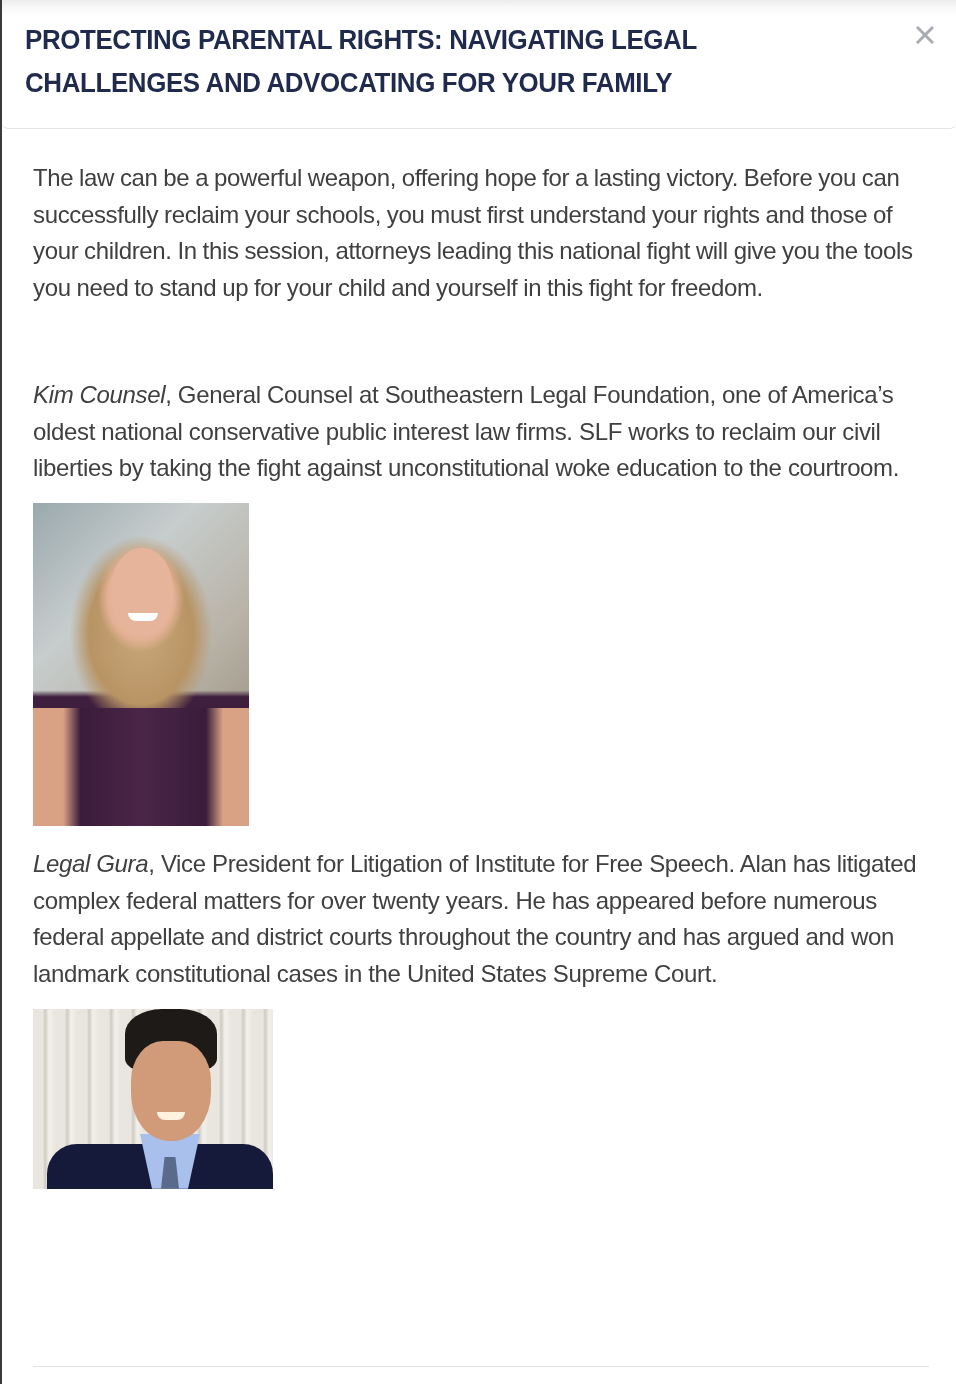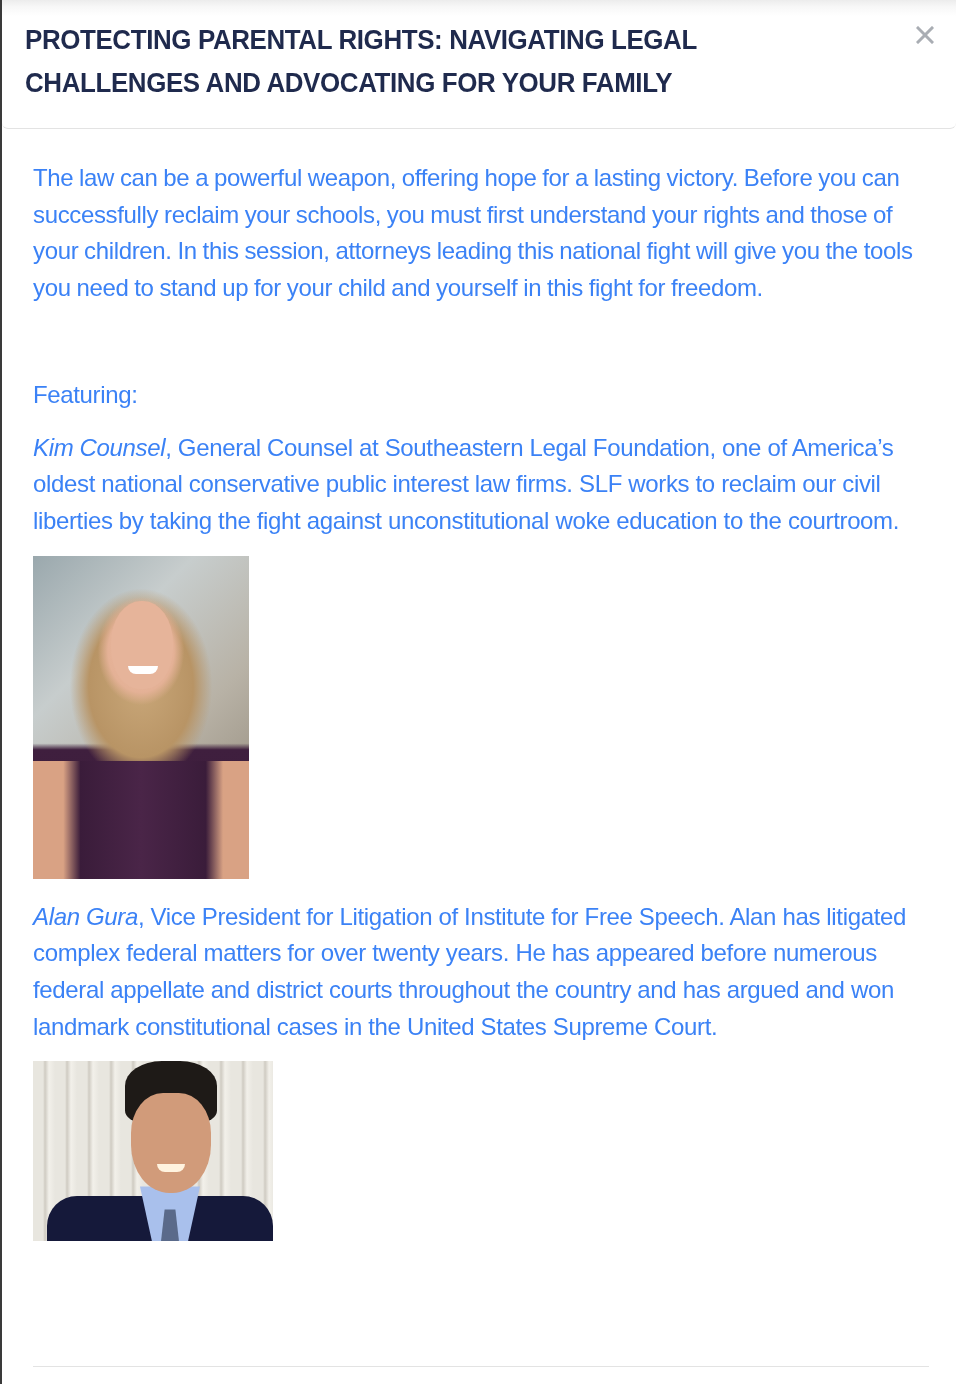--- a/index.html
+++ b/index.html
@@ -37,21 +37,21 @@
       transform-origin: left top;
     }
     .close-button {
       position: absolute; left: 908px; top: 20px; width: 30px; height: 30px;
       display: flex; align-items: center; justify-content: center;
       cursor: pointer;
     }
     .close-button svg { width: 18px; height: 18px; }
     .modal-body {
       position: absolute; left: 31px; top: 160px; width: 896px;
-      color: #3b82f6;
+      color: #404040;
       font-family: "Liberation Sans", sans-serif;
       font-size: 24px;
       line-height: 36.7px;
       letter-spacing: -0.35px;
     }
     .para { margin: 0; }
     .intro { word-spacing: -0.5px; }
     .spacer { height: 70px; }
     .featuring { margin-bottom: 16px; }
     .bio { margin-bottom: 16px; }
@@ -131,31 +131,30 @@
         <line x1="16" y1="2" x2="2" y2="16" stroke="#a9adb3" stroke-width="3" stroke-linecap="square"></line>
       </svg>
     </div>
   </div>
 
   <div class="modal-body">
     <p class="para intro">The law can be a powerful weapon, offering hope for a lasting victory. Before you can successfully reclaim your schools, you must first understand your rights and those of your children. In this session, attorneys leading this national fight will give you the tools you need to stand up for your child and yourself in this fight for freedom.</p>
 
     <div class="spacer"></div>
 
-    <p class="para featuring">Featuring:</p>
 
     <p class="para bio"><em>Kim Counsel</em><span>, General Counsel at Southeastern Legal Foundation, one of America’s oldest national conservative public interest law firms. SLF works to reclaim our civil liberties by taking the fight against unconstitutional woke education to the courtroom.</span></p>
 
     <div class="photo photo-kim" title="Portrait photo of Kim Hermann">
       <div class="shoulders"></div>
       <div class="face"></div>
       <div class="smile"></div>
     </div>
 
-    <p class="para bio"><em>Alan Gura</em><span>, Vice President for Litigation of Institute for Free Speech. Alan has litigated complex federal matters for over twenty years. He has appeared before numerous federal appellate and district courts throughout the country and has argued and won landmark constitutional cases in the United States Supreme Court.</span></p>
+    <p class="para bio"><em>Legal Gura</em><span>, Vice President for Litigation of Institute for Free Speech. Alan has litigated complex federal matters for over twenty years. He has appeared before numerous federal appellate and district courts throughout the country and has argued and won landmark constitutional cases in the United States Supreme Court.</span></p>
 
     <div class="photo photo-alan" title="Portrait photo of Alan Gura">
       <div class="suit"></div>
       <div class="shirt"></div>
       <div class="tie"></div>
       <div class="hair"></div>
       <div class="face"></div>
       <div class="smile"></div>
     </div>
   </div>

